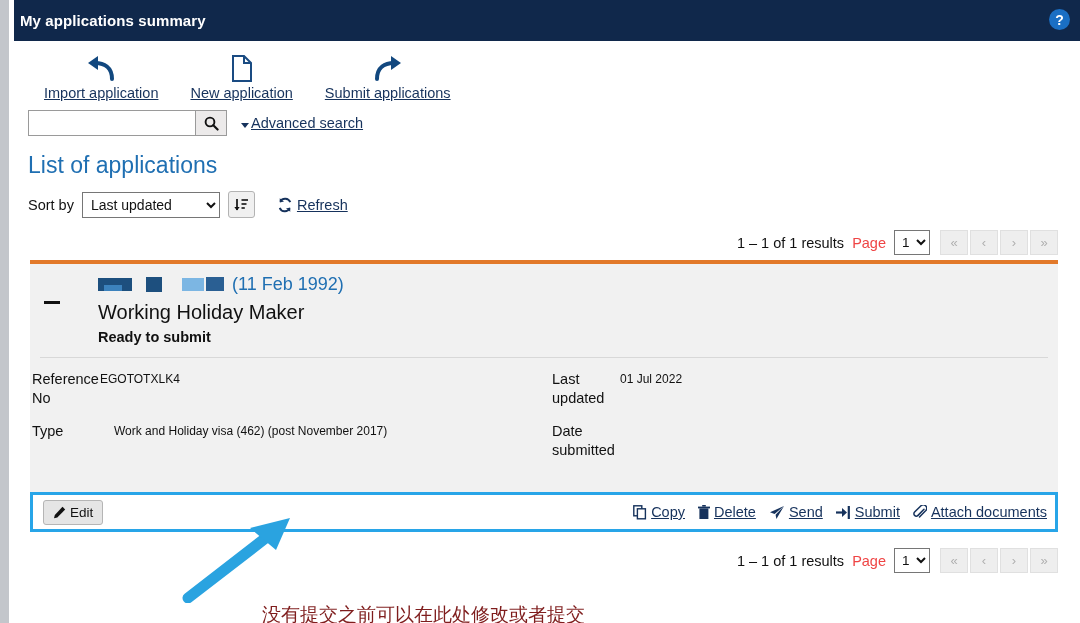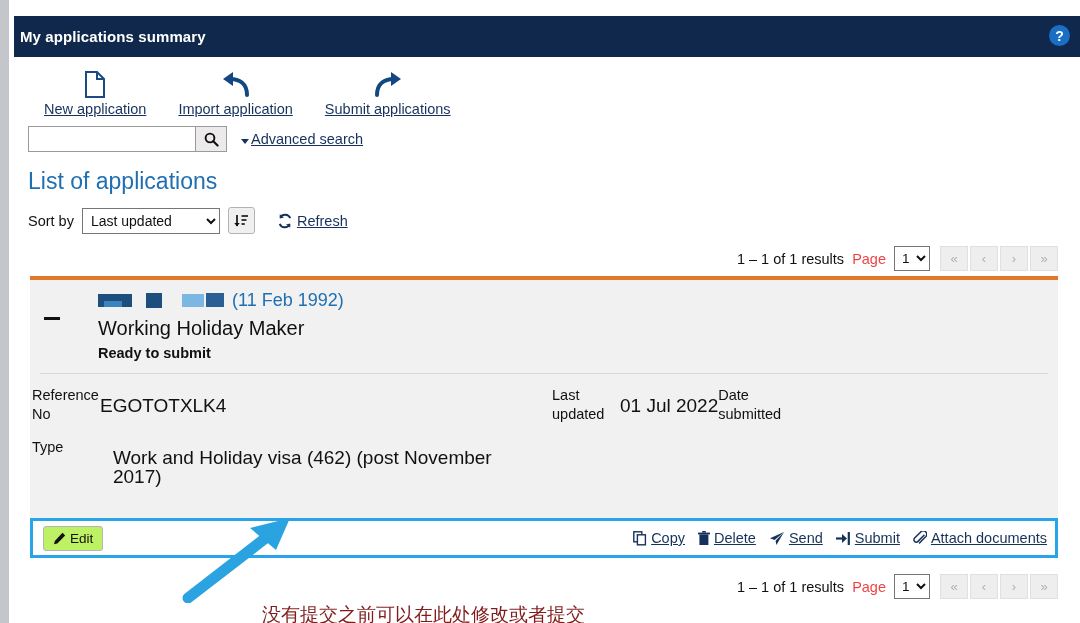--- a/index.html
+++ b/index.html
@@ -21,21 +21,21 @@
     width: 9px; height: 623px;
     background: #c3c6cb;
   }
   .edge-strip-white {
     position: absolute; left: 9px; top: 0;
     width: 5px; height: 623px;
     background: #ffffff;
   }
   .app {
     position: absolute;
-    left: 14px; top: 16px;
+    left: 14px; top: 0;
     width: 1066px; height: 493px;
     background: #ffffff;
   }
   
   .titlebar {
     position: relative;
     height: 41px;
     background: #10284b;
     display: flex;
     align-items: center;
@@ -249,48 +249,47 @@
   }
   .col { display: flex; }
   .col-left { width: 510px; padding-left: 2px; }
   .col-right { flex: 1; padding-left: 12px; }
   .field { display: flex; margin-bottom: 14px; }
   .fname {
     font-size: 14.5px; color: #111;
     line-height: 19px;
   }
   .fval {
-    font-size: 19px; color: #111;
+    font-size: 12px; color: #111;
     line-height: 19px;
-    margin-top: 10px;
   }
   .w-ref { width: 68px; }
   .w-type { width: 82px; }
   .w-last { width: 68px; }
   .fields-left { display: flex; flex-direction: column; }
-  .fields-right { display: flex; flex-direction: row; }
+  .fields-right { display: flex; flex-direction: column; }
   
   .actions-wrap {
     position: relative;
     margin: 0 22px 0 16px;
   }
   .actions {
     display: flex;
     align-items: center;
     justify-content: space-between;
     height: 40px;
     background: #ffffff;
     border: 3px solid #28a5e8;
     padding: 0 8px 0 10px;
   }
   .edit-btn {
     display: flex; align-items: center; gap: 4px;
     height: 25px;
     padding: 0 9px;
-    background: #bef264;
+    background: #e5e5e5;
     border: 1px solid #b5b5b5;
     border-radius: 3px;
     font-size: 13.5px;
     color: #111;
     cursor: pointer;
     font-family: "Liberation Sans", sans-serif;
   }
   .act-links { display: flex; align-items: center; gap: 13px; }
   .act {
     display: flex; align-items: center; gap: 4px;
@@ -333,38 +332,38 @@
   <div class="app">
 
     <div class="titlebar">
       <span class="titlebar-title">My applications summary</span>
       <div class="help-btn">
         <span>?</span>
       </div>
     </div>
 
     <div class="toolbar">
+      <a class="tool" href="#">
+        <span class="ticon">
+          <svg width="30" height="27" viewBox="0 0 30 27">
+            <path d="M26 24 C26 12 18 8 9 8" fill="none" stroke="#12487f" stroke-width="4" stroke-linecap="round"></path>
+            <path d="M12 1 L2 8 L12 15 Z" fill="#12487f"></path>
+          </svg>
+        </span>
+        <span class="tlabel">Import application</span>
+      </a>
+
       <a class="tool" href="#">
         <span class="ticon">
           <svg width="22" height="27" viewBox="0 0 22 27">
             <path d="M2 1 h11 l7 7 v18 h-18 z" fill="#ffffff" stroke="#1a4b82" stroke-width="2"></path>
             <path d="M13 1 v7 h7" fill="none" stroke="#1a4b82" stroke-width="2"></path>
           </svg>
         </span>
         <span class="tlabel">New application</span>
-      </a>
-
-      <a class="tool" href="#">
-        <span class="ticon">
-          <svg width="30" height="27" viewBox="0 0 30 27">
-            <path d="M26 24 C26 12 18 8 9 8" fill="none" stroke="#12487f" stroke-width="4" stroke-linecap="round"></path>
-            <path d="M12 1 L2 8 L12 15 Z" fill="#12487f"></path>
-          </svg>
-        </span>
-        <span class="tlabel">Import application</span>
       </a>
 
       <a class="tool" href="#">
         <span class="ticon">
           <svg width="30" height="27" viewBox="0 0 30 27">
             <path d="M4 24 C4 12 12 8 21 8" fill="none" stroke="#12487f" stroke-width="4" stroke-linecap="round"></path>
             <path d="M18 1 L28 8 L18 15 Z" fill="#12487f"></path>
           </svg>
         </span>
         <span class="tlabel">Submit applications</span>

